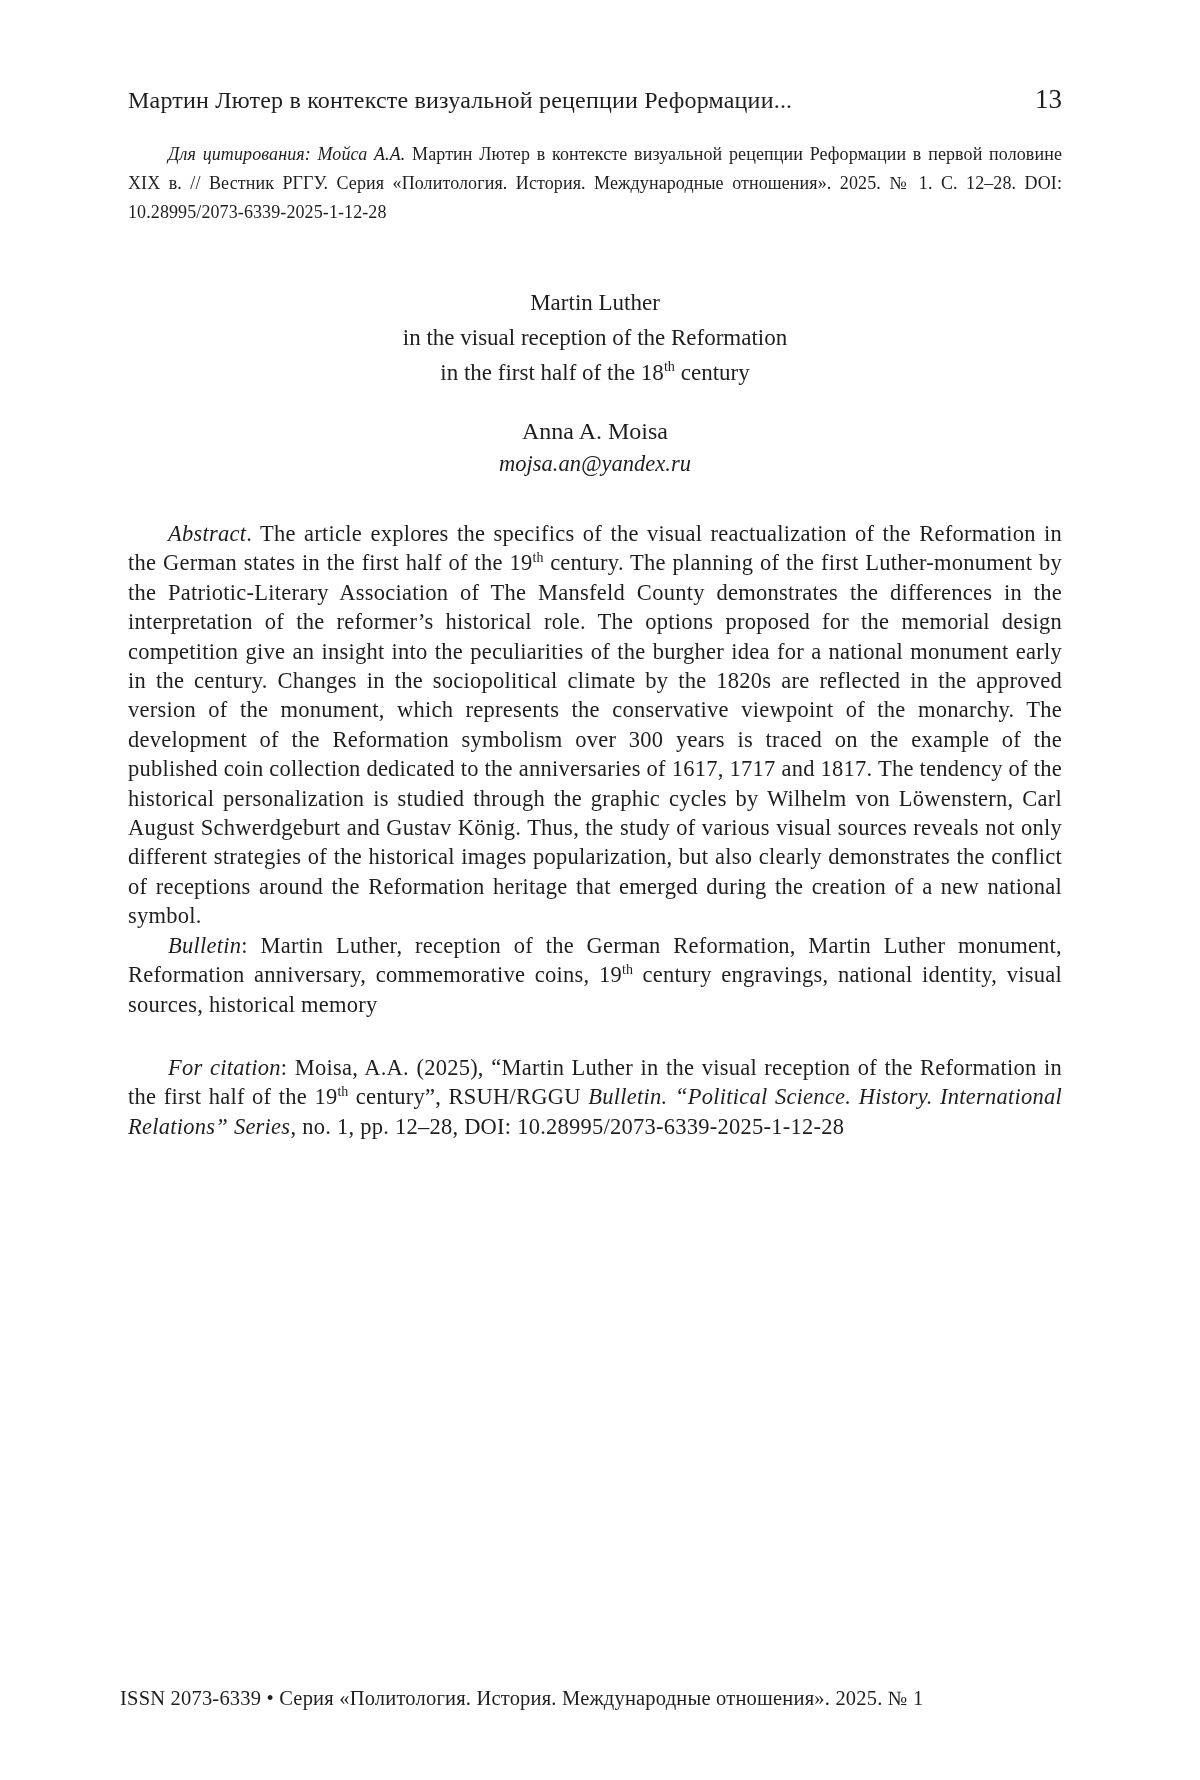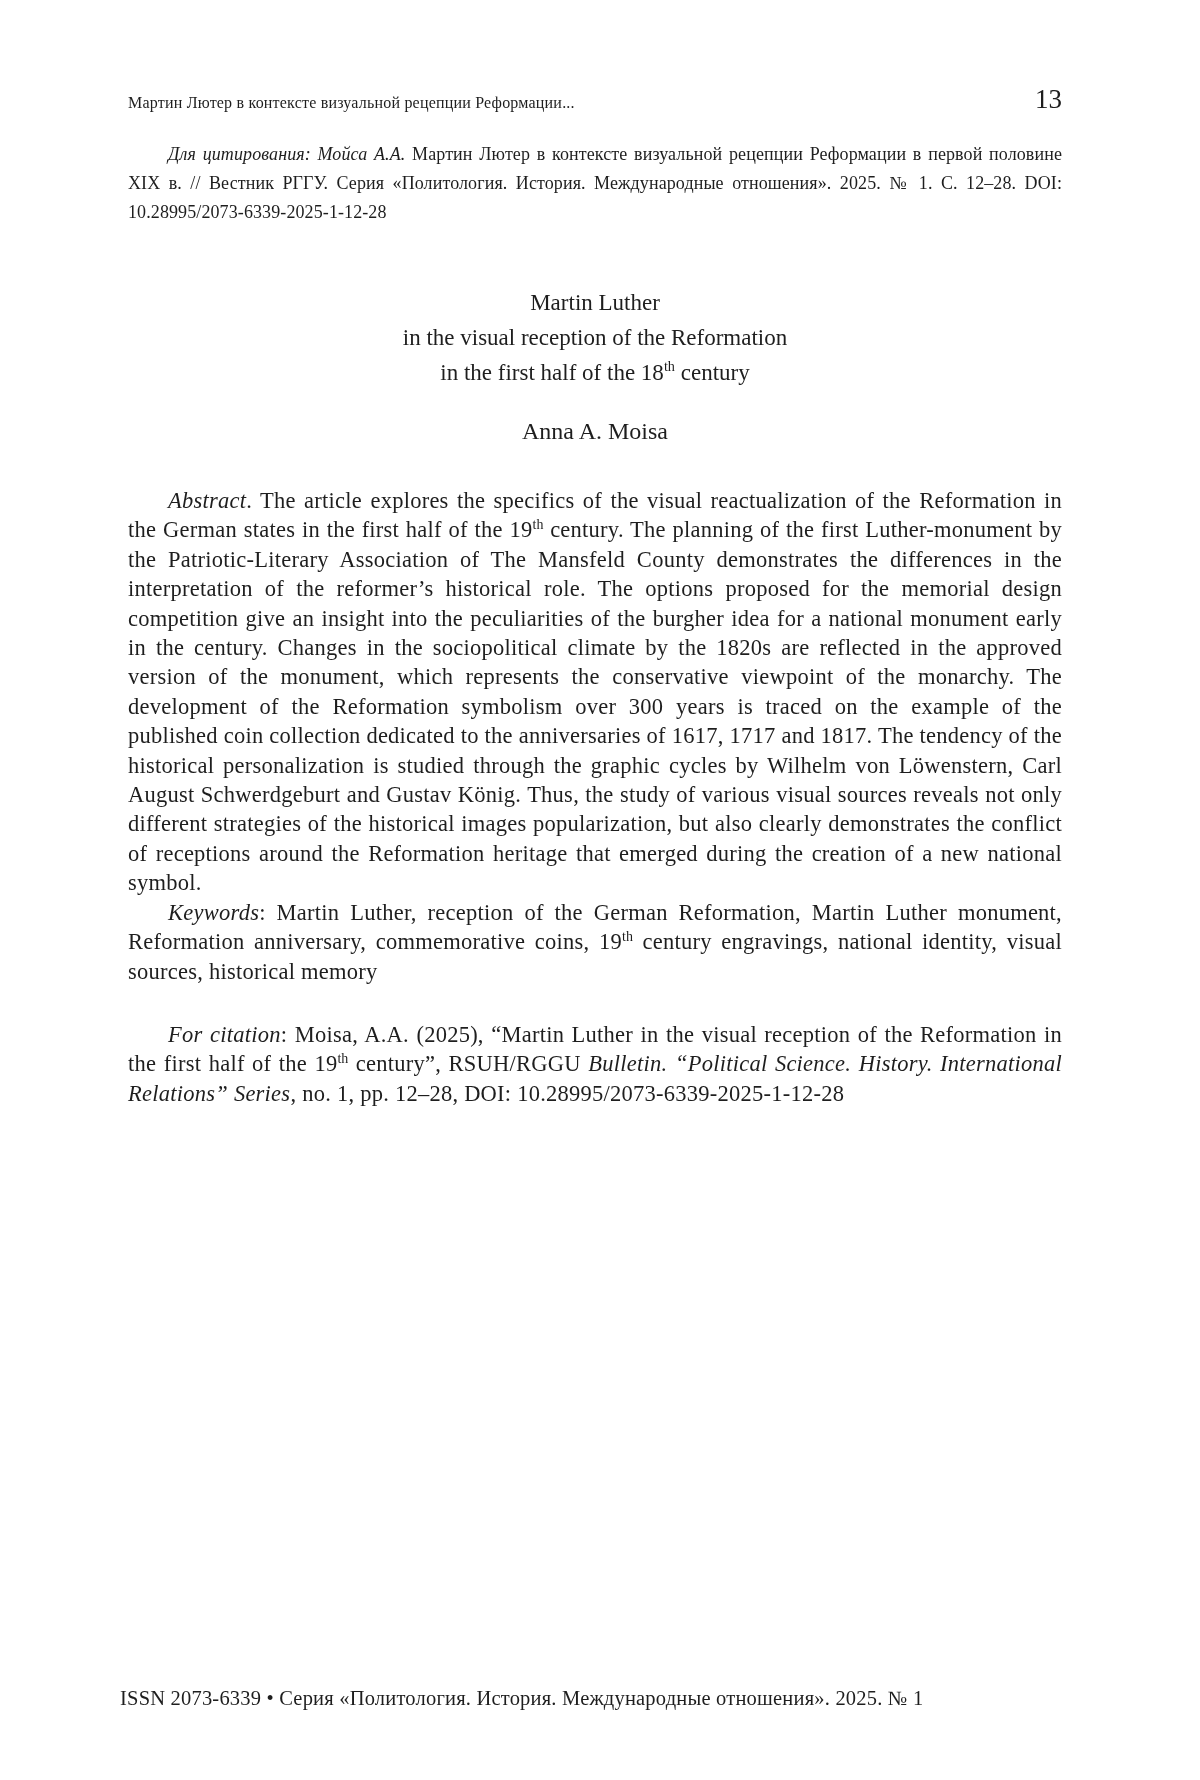--- a/index.html
+++ b/index.html
@@ -4,21 +4,21 @@
 <style>
   html, body { margin: 0; padding: 0; background: #ffffff; }
   body {
     width: 1200px; height: 1780px; overflow: hidden; position: relative;
     font-family: "Liberation Serif", "DejaVu Serif", serif;
     color: #1e1e1e;
   }
   .page { position: absolute; inset: 0; padding: 84px 138px 0 128px; }
 
   .header-row { display: flex; justify-content: space-between; align-items: baseline; }
-  .running-title { font-size: 16px; letter-spacing: 0.2px; }
+  .running-title { font-size: 24px; letter-spacing: 0.2px; }
   .page-number { font-size: 27px; }
 
   .cite-ru {
     margin: 25px 0 0 0; font-size: 18px; line-height: 29px;
     text-align: justify; text-indent: 40px; letter-spacing: 0.1px;
   }
 
   .title-block { margin-top: 58px; text-align: center; font-size: 23px; line-height: 35px; }
   .author-name { margin-top: 26px; text-align: center; font-size: 24px; line-height: 30px; }
   .affiliation { margin-top: 3px; text-align: center; font-style: italic; font-size: 22.5px; line-height: 30px; }
@@ -57,24 +57,25 @@
 
   <div class="title-block">
     <div>Martin Luther</div>
     <div>in the visual reception of the Reformation</div>
     <div><span>in the first half of the 18</span><span class="sup">th</span><span> century</span></div>
   </div>
 
   <div class="author-name">Anna A. Moisa</div>
 
   <div class="affiliation">
+    <div>mojsa.an@yandex.ru</div>
   </div>
 
   <div class="body-block">
     <p lang="en"><span class="it">Abstract</span><span>. The article explores the specifics of the visual reactualization of the Reformation in the German states in the first half of the 19</span><span class="sup">th</span><span> century. The planning of the first Luther-monument by the Patriotic-Literary Association of The Mansfeld County demonstrates the differences in the interpretation of the reformer’s historical role. The options proposed for the memorial design competition give an insight into the peculiarities of the burgher idea for a national monument early in the century. Changes in the sociopolitical climate by the 1820s are reflected in the approved version of the monument, which represents the conservative viewpoint of the monarchy. The development of the Reformation symbolism over 300 years is traced on the example of the published coin collection dedicated to the anniversaries of 1617, 1717 and 1817. The tendency of the historical personalization is studied through the graphic cycles by Wilhelm von Löwenstern, Carl August Schwerdgeburt and Gustav König. Thus, the study of various visual sources reveals not only different strategies of the historical images popularization, but also clearly demonstrates the conflict of receptions around the Reformation heritage that emerged during the creation of a new national symbol.</span></p>
-    <p lang="en"><span class="it">Keywords</span><span>: Martin Luther, reception of the German Reformation, Martin Luther monument, Reformation anniversary, commemorative coins, 19</span><span class="sup">th</span><span> century engravings, national identity, visual sources, historical memory</span></p>
+    <p lang="en"><span class="it">Bulletin</span><span>: Martin Luther, reception of the German Reformation, Martin Luther monument, Reformation anniversary, commemorative coins, 19</span><span class="sup">th</span><span> century engravings, national identity, visual sources, historical memory</span></p>
   </div>
 
   <p class="for-citation" lang="en"><span class="it">For citation</span><span>: Moisa, A.A. (2025), “Martin Luther in the visual reception of the Reformation in the first half of the 19</span><span class="sup">th</span><span> century”, RSUH/RGGU </span><span class="it">Bulletin. “Political Science. History. International Relations” Series</span><span>, no. 1, pp. 12–28, DOI: 10.28995/2073-6339-2025-1-12-28</span></p>
 
 </div>
 
 <div class="footer">ISSN 2073-6339 • Серия «Политология. История. Международные отношения». 2025. № 1</div>
 
 </body></html>

